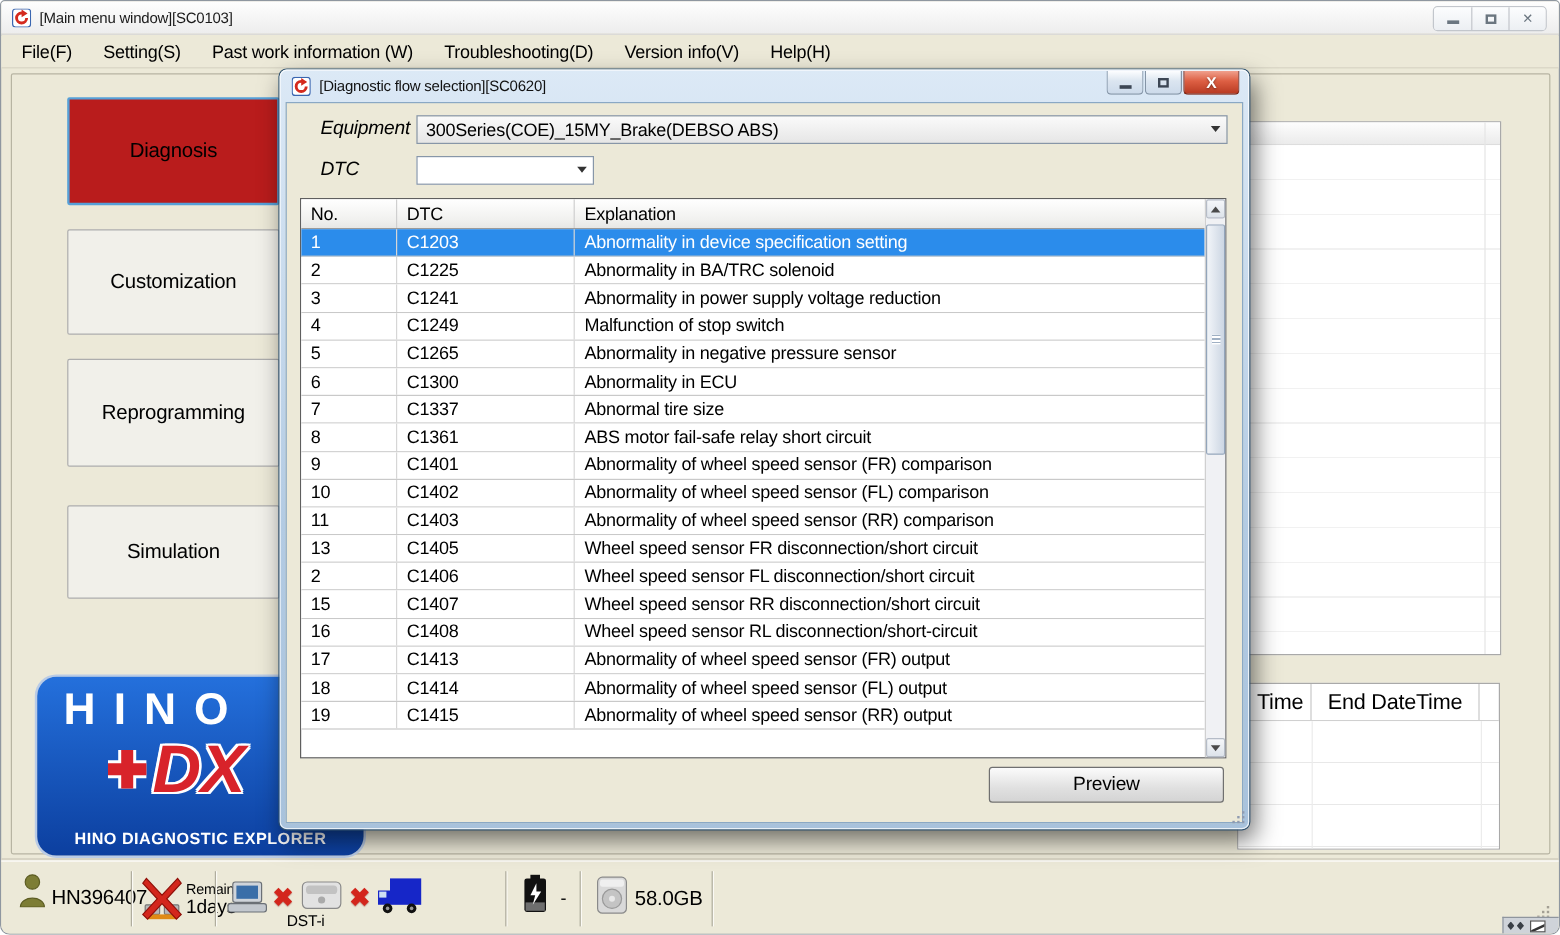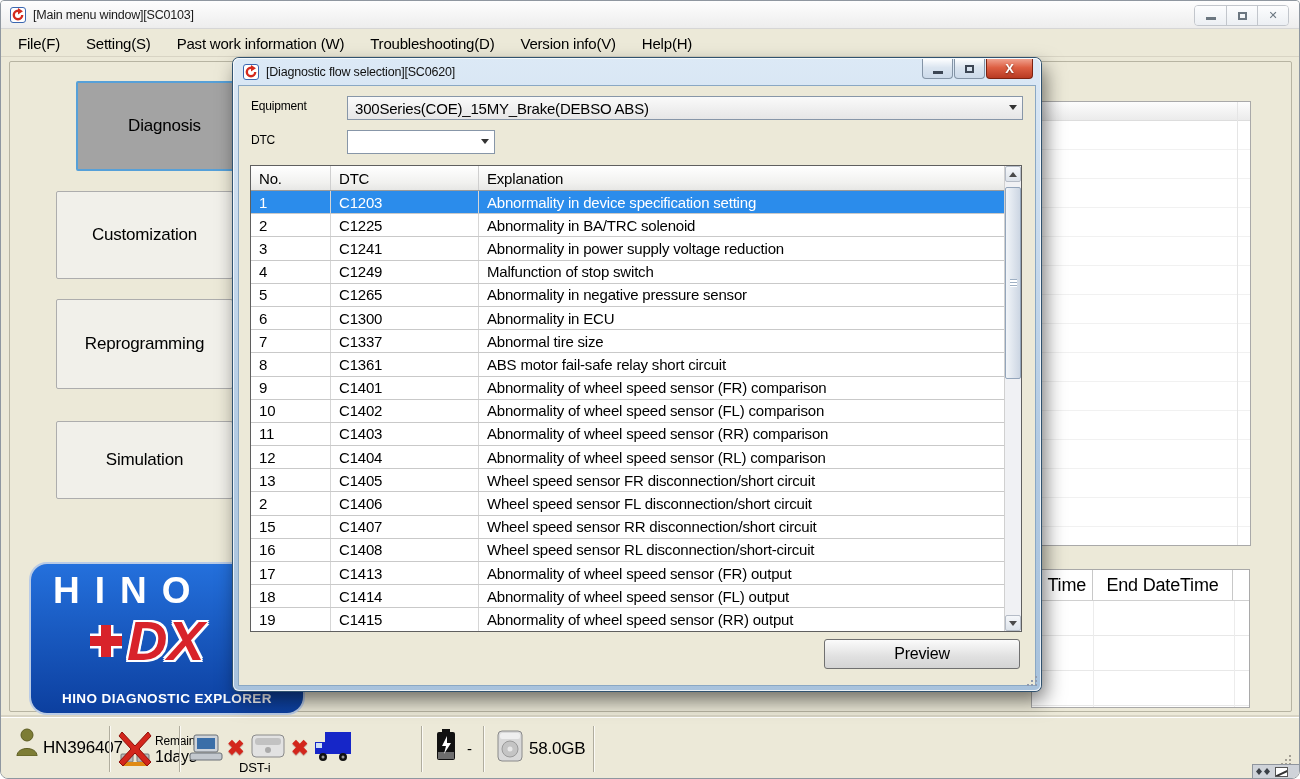--- a/index.html
+++ b/index.html
@@ -22,21 +22,21 @@
   .wb .bar{width:10px;height:3px;background:#6b7680;margin-top:6px;}
   .wb .box{width:9px;height:8px;border:2px solid #6b7680;}
   .menubar{position:absolute;left:0;top:29px;width:100%;height:27px;background:#ece9d8;
     display:flex;align-items:center;padding-left:4px;border-bottom:1px solid #d8d4c4;}
   .menuitem{font-size:15px;padding:4px 13px;white-space:nowrap;}
   
   .main-panel{position:absolute;left:8px;top:60px;width:1283px;height:651px;
     border:1px solid #b7b4a2;border-radius:2px;}
   .navbtn{position:absolute;left:55px;width:177px;background:#f1f0ea;border:1px solid #adadad;
     border-radius:2px;display:flex;align-items:center;justify-content:center;font-size:17px;}
-  .navbtn.selected{border:2px solid #56a0d8;background:#a3a3a3;margin-left:20px;}
+  .navbtn.selected{border:2px solid #56a0d8;background:#b91c1c;}
   
   .logo{position:absolute;left:30px;top:563px;width:272px;height:149px;border-radius:16px;
     background:linear-gradient(#2470dc,#0c3f9f);box-shadow:0 0 0 2px #b9cbe6;overflow:hidden;}
   .logo-brand{color:#fff;font-weight:bold;font-size:37px;letter-spacing:15px;margin:6px 0 0 22px;}
   .logo-row2{position:absolute;left:56px;top:44px;display:flex;align-items:center;}
   .logo-product{font-size:56px;font-weight:bold;font-style:italic;color:#d8232a;margin-left:2px;
     text-shadow:-2px 0 #fff,2px 0 #fff,0 -2px #fff,0 2px #fff,-2px -2px #fff,2px 2px #fff,-2px 2px #fff,2px -2px #fff;}
   .logo-tagline{position:absolute;left:0;bottom:7px;width:100%;text-align:center;color:#fff;
     font-weight:bold;font-size:13.5px;letter-spacing:0.4px;}
   
@@ -65,21 +65,21 @@
   .dlg-btn{height:20px;display:flex;align-items:center;justify-content:center;
     border:1px solid #8494a6;border-top:none;border-radius:0 0 4px 4px;margin-left:1px;
     background:linear-gradient(#fdfeff,#dbe5f0 45%,#ccdaea);color:#3c4654;}
   .dlg-btn.min,.dlg-btn.max{width:31px;}
   .dlg-btn.close{width:47px;background:linear-gradient(#f0a18e,#dd5f43 45%,#b83a22);
     border-color:#7c2210;color:#fff;font-weight:bold;font-size:13px;text-shadow:0 1px 2px rgba(0,0,0,.45);}
   .dlg-btn .bar{width:10px;height:3px;background:#3c4654;margin-top:7px;}
   .dlg-btn .box{width:9px;height:8px;border:2px solid #3c4654;}
   .dlg-client{position:absolute;left:5px;top:27px;width:798px;height:601px;background:#ece9d8;
     border:1px solid #8aa8c4;}
-  .fieldlabel{position:absolute;left:12px;font-size:12px;}
+  .fieldlabel{position:absolute;left:28px;font-size:16px;font-style:italic;}
   .combo{position:absolute;height:24px;border:1px solid #8796a8;background:linear-gradient(#fafafa,#e6e6e6);
     font-size:15px;display:flex;align-items:center;padding:0 18px 0 7px;white-space:nowrap;overflow:hidden;}
   .combo .arrow{position:absolute;right:5px;top:8px;width:0;height:0;
     border-left:4px solid transparent;border-right:4px solid transparent;border-top:5px solid #333;}
   .combo.white{background:#fff;}
   
   .dtc-table{position:absolute;left:11px;top:79px;width:772px;height:467px;border:1px solid #5f5f5f;
     background:#fff;display:flex;}
   .dtc-content{width:753px;display:flex;flex-direction:column;overflow:hidden;}
   .dtc-hdr{display:flex;height:25px;background:linear-gradient(#ffffff,#f1f1ef 70%,#e7e7e5);
@@ -305,25 +305,20 @@
                 <div class="cell col-dtc">C1402</div>
                 <div class="cell col-exp">Abnormality of wheel speed sensor (FL) comparison</div>
               </div>
 
               <div class="dtc-row">
                 <div class="cell col-no">11</div>
                 <div class="cell col-dtc">C1403</div>
                 <div class="cell col-exp">Abnormality of wheel speed sensor (RR) comparison</div>
               </div>
 
-              <div class="dtc-row">
-                <div class="cell col-no">12</div>
-                <div class="cell col-dtc">C1404</div>
-                <div class="cell col-exp">Abnormality of wheel speed sensor (RL) comparison</div>
-              </div>
 
               <div class="dtc-row">
                 <div class="cell col-no">13</div>
                 <div class="cell col-dtc">C1405</div>
                 <div class="cell col-exp">Wheel speed sensor FR disconnection/short circuit</div>
               </div>
 
               <div class="dtc-row">
                 <div class="cell col-no">2</div>
                 <div class="cell col-dtc">C1406</div>

